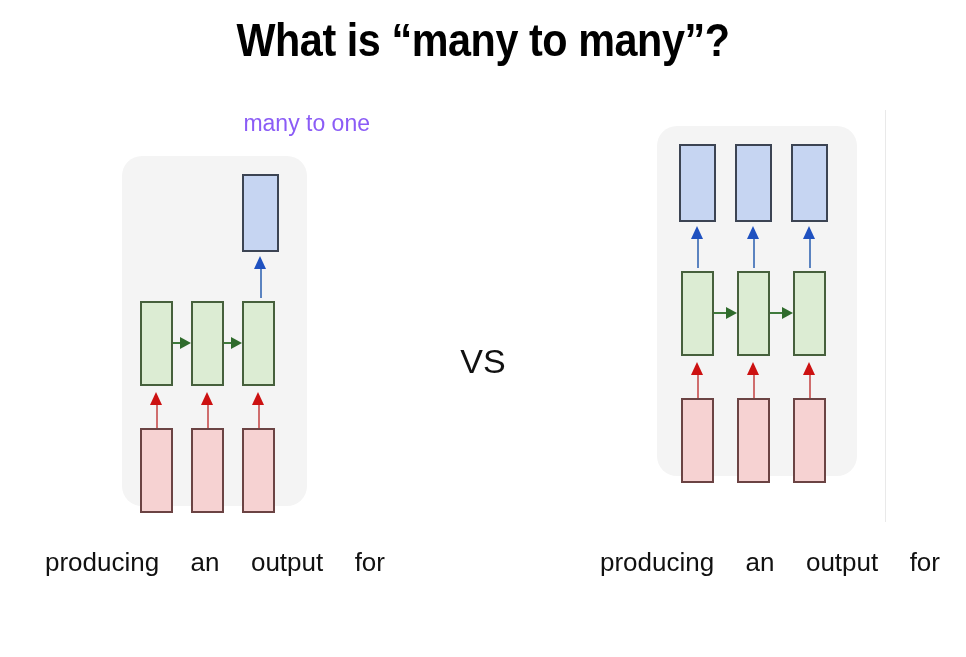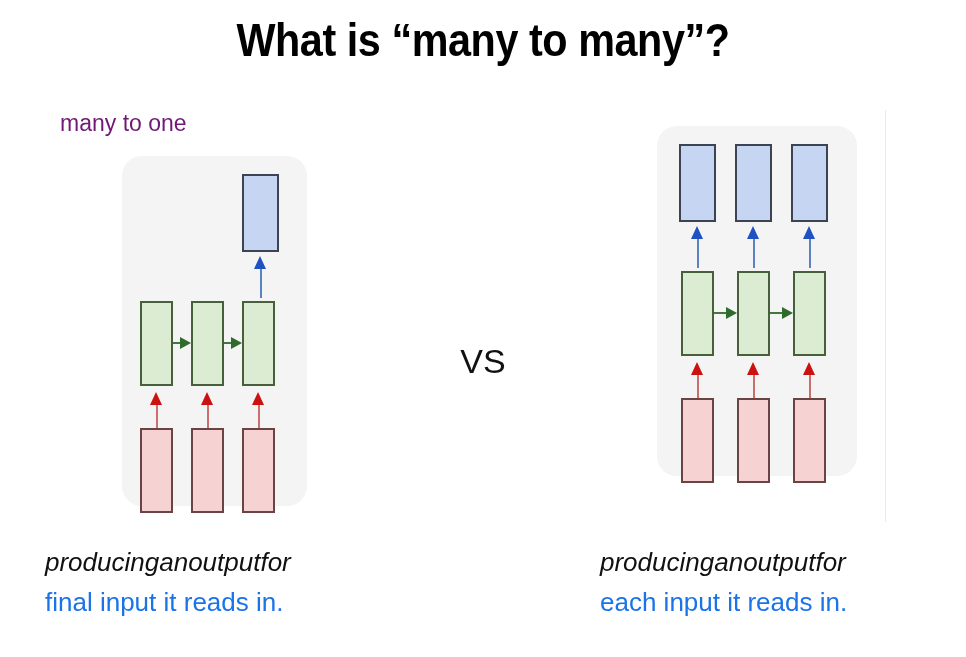--- a/index.html
+++ b/index.html
@@ -45,24 +45,24 @@
 
   
   .diagram {
     position: absolute;
     top: 108px;
   }
   #diagram-many-to-one { left: 60px; width: 370px; }
   #diagram-many-to-many { left: 595px; width: 290px; }
 
   .diagram-label {
-    text-align: left;
+    text-align: right;
     font-family: "Liberation Sans", sans-serif;
     font-size: 23px;
-    color: #701a75;
+    color: #8b5cf6;
     height: 30px;
     line-height: 30px;
     white-space: nowrap;
   }
   #diagram-many-to-one .diagram-label { width: 310px; margin-left: 0; }
   #diagram-many-to-many .diagram-label { width: 290px; }
 
   .panel {
     position: relative;
     background: #f4f4f4;
@@ -164,22 +164,22 @@
     font-family: "Liberation Sans", sans-serif;
     font-size: 26px;
     line-height: 40px;
   }
   #caption-left  { left: 45px; }
   #caption-right { left: 600px; }
 
   .caption-line1 {
     color: #111111;
     display: flex;
+    justify-content: space-between;
     white-space: nowrap;
-    font-style: italic;
   }
   .caption-line2 {
     color: #1a73e8;
     white-space: nowrap;
   }
 </style>
 </head>
 <body>
 
 <div id="slide-title">What is “many to many”?</div>
@@ -287,24 +287,22 @@
 
 <div id="vs-label">VS</div>
 
 <div class="caption" id="caption-left">
   <div class="caption-line1">
     <span>producing</span>
     <span>an</span>
     <span>output</span>
     <span>for</span>
   </div>
-  <div class="caption-line2">final input it reads in.</div>
 </div>
 
 <div class="caption" id="caption-right">
   <div class="caption-line1">
     <span>producing</span>
     <span>an</span>
     <span>output</span>
     <span>for</span>
   </div>
-  <div class="caption-line2">each input it reads in.</div>
 </div>
 
 </body></html>

